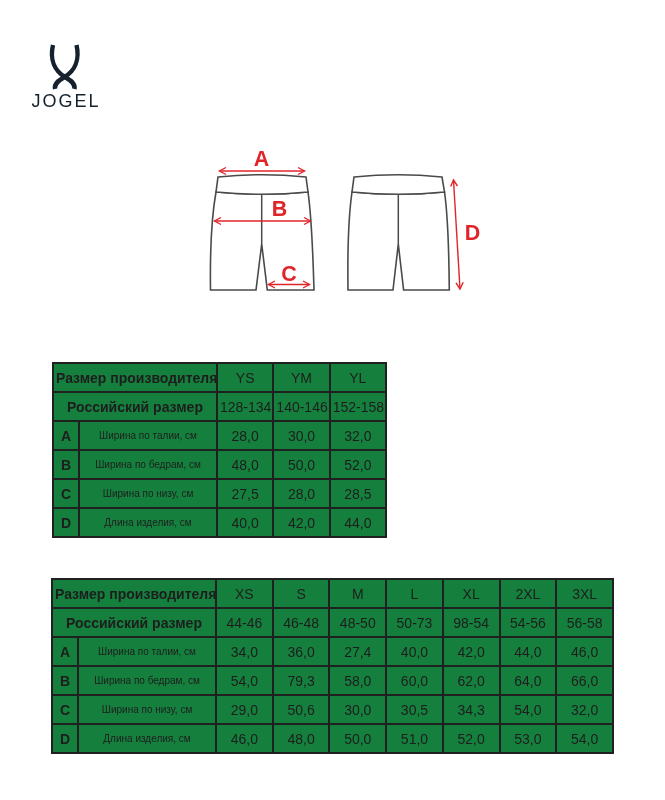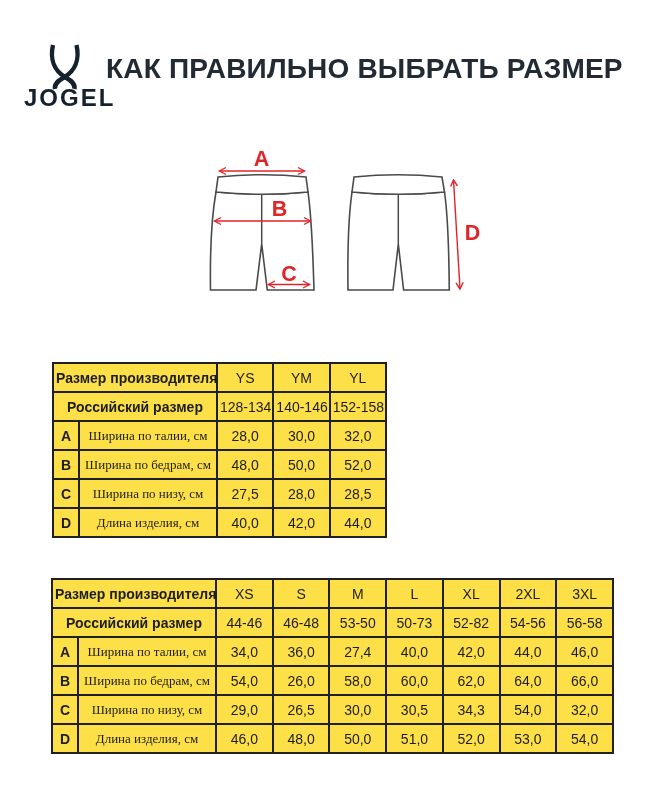--- a/index.html
+++ b/index.html
@@ -13,60 +13,59 @@
   *{margin:0;padding:0;box-sizing:border-box;}
   html,body{background:#ffffff;}
   body{font-family:"Liberation Sans", sans-serif;}
   .page{position:relative;width:665px;height:800px;background:#fff;overflow:hidden;}
 
   
   .logo{position:absolute;left:24px;top:28px;width:84px;height:86px;}
   .emblem{position:absolute;left:21px;top:16px;width:40px;height:48px;}
   .emblem path{stroke:var(--brand-navy);stroke-width:4.4;fill:none;}
   .wordmark{position:absolute;left:0;bottom:2px;width:84px;text-align:center;
-    font-size:24px;font-weight:700;letter-spacing:2px;color:var(--brand-navy);}
+    font-size:18px;font-weight:400;letter-spacing:2px;color:var(--brand-navy);}
 
   
   .title{position:absolute;left:106px;top:52px;width:512px;text-align:center;
     font-size:28px;line-height:33px;font-weight:600;letter-spacing:0.2px;
     color:var(--title-color);white-space:nowrap;}
 
   
   .diagram{position:absolute;left:150px;top:130px;width:380px;height:190px;}
   .diagram .garment{stroke:var(--outline-gray);stroke-width:1.6;fill:#ffffff;}
   .diagram .seam{stroke:var(--outline-gray);stroke-width:1.5;fill:none;}
   .diagram .arrow{stroke:var(--accent-red);stroke-width:1.4;fill:none;}
   .diagram .mlabel{fill:var(--accent-red);font-family:"Liberation Sans",sans-serif;
     font-size:21.5px;font-weight:600;text-anchor:middle;}
   .diagram .head{stroke:var(--accent-red);stroke-width:1.4;fill:none;}
 
   
   table{border-collapse:collapse;table-layout:fixed;position:absolute;
-    color:var(--text-dark);background:#fde047;}
+    color:var(--text-dark);background:#15803d;}
   td{border:2px solid var(--table-border);text-align:center;vertical-align:middle;
     height:29px;padding:0 2px;font-size:14px;overflow:hidden;white-space:nowrap;}
   td.bold{font-weight:700;}
-  td.label{font-size:13px;font-family:Liberation Serif, serif;}
+  td.label{font-size:10px;}
   .t1{left:52px;top:362px;width:335px;}
   .t2{left:51px;top:578px;width:563px;}
 </style>
 </head>
 <body>
 
 <div class="page">
 
   <div class="logo">
     <svg class="emblem" viewBox="0 0 40 48">
       <path d="M 8,1 C 4.5,16 10,27 20,33 C 26.5,36.8 30.5,40 29.5,45"></path>
       <path d="M 31.5,1 C 35,16 29.5,27 19.5,33 C 13,36.8 9,40 10,45"></path>
     </svg>
     <div class="wordmark">JOGEL</div>
   </div>
 
-  <h1 class="title">КАК ПРАВИЛЬНО ВЫБРАТЬ РАЗМЕР</h1>
 
   <svg class="diagram" viewBox="0 0 380 190">
 
     <g>
       <path class="garment" d="M 66,62 C 61,90 60,125 60.5,160 L 106,160 L 111.7,114 L 117.3,160 L 164,160 C 163,125 162,90 158,62 Q 112,66.5 66,62 Z"></path>
       <path class="seam" d="M 111.7,62.5 L 111.7,114"></path>
       <path class="garment" d="M 68,47 Q 112,42.5 156,47 L 158,62 Q 112,66.5 66,62 Z"></path>
     </g>
 
     <g>
@@ -174,53 +173,53 @@
           <td>M</td>
           <td>L</td>
           <td>XL</td>
           <td>2XL</td>
           <td>3XL</td>
         </tr>
         <tr>
           <td class="bold" colspan="2">Российский размер</td>
           <td>44-46</td>
           <td>46-48</td>
-          <td>53-50</td>
+          <td>48-50</td>
           <td>50-73</td>
-          <td>52-82</td>
+          <td>98-54</td>
           <td>54-56</td>
           <td>56-58</td>
         </tr>
         <tr>
           <td class="bold">A</td>
           <td class="label">Ширина по талии, см</td>
           <td>34,0</td>
           <td>36,0</td>
           <td>27,4</td>
           <td>40,0</td>
           <td>42,0</td>
           <td>44,0</td>
           <td>46,0</td>
         </tr>
         <tr>
           <td class="bold">B</td>
           <td class="label">Ширина по бедрам, см</td>
           <td>54,0</td>
-          <td>26,0</td>
+          <td>79,3</td>
           <td>58,0</td>
           <td>60,0</td>
           <td>62,0</td>
           <td>64,0</td>
           <td>66,0</td>
         </tr>
         <tr>
           <td class="bold">C</td>
           <td class="label">Ширина по низу, см</td>
           <td>29,0</td>
-          <td>26,5</td>
+          <td>50,6</td>
           <td>30,0</td>
           <td>30,5</td>
           <td>34,3</td>
           <td>54,0</td>
           <td>32,0</td>
         </tr>
         <tr>
           <td class="bold">D</td>
           <td class="label">Длина изделия, см</td>
           <td>46,0</td>

